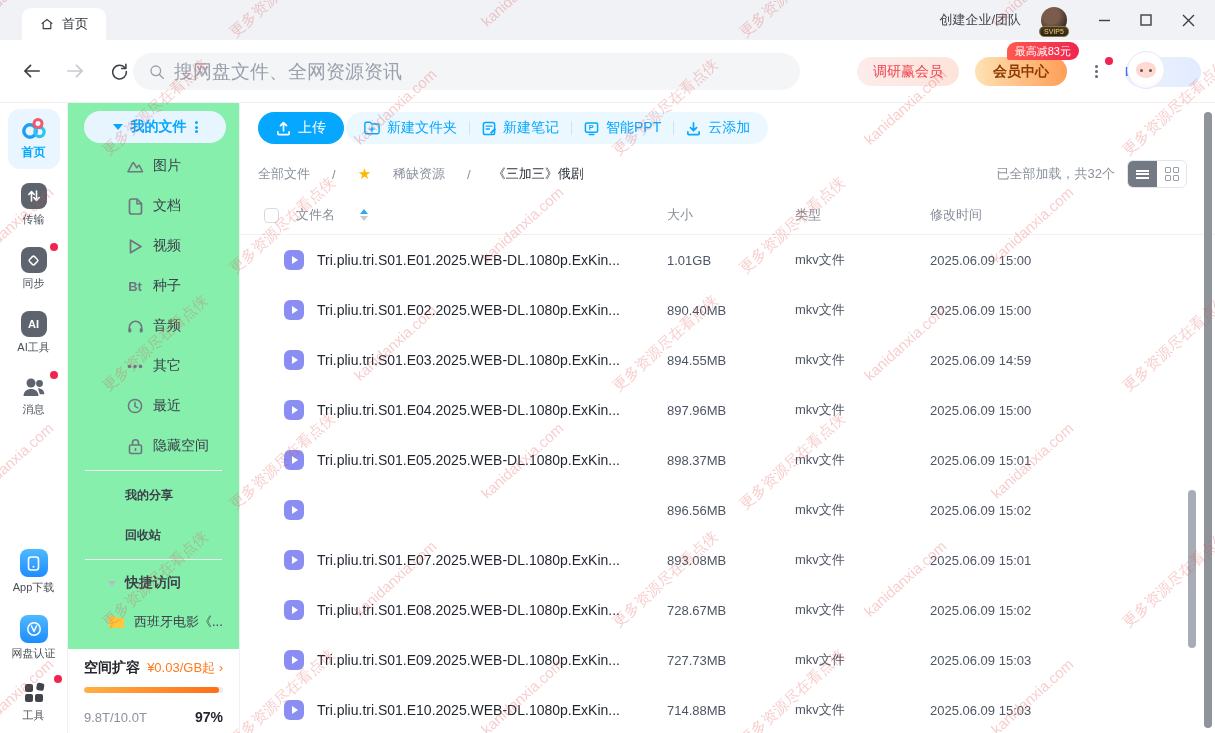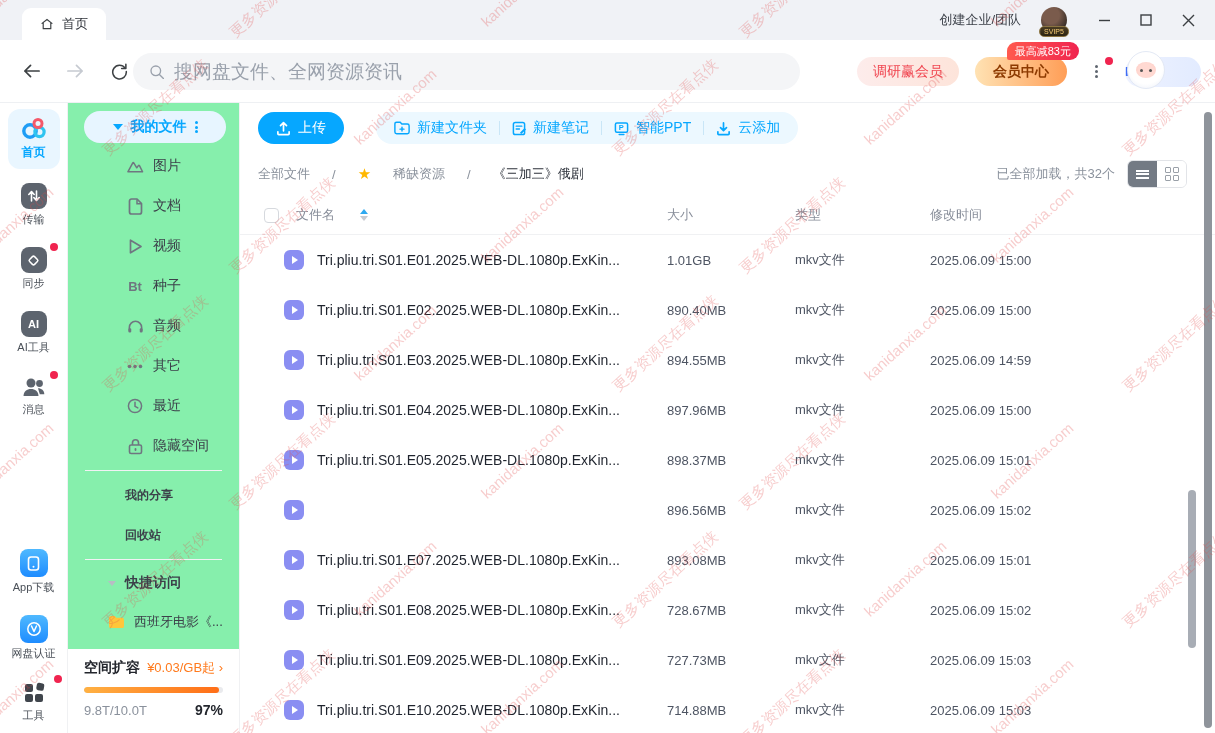--- a/index.html
+++ b/index.html
@@ -65,27 +65,27 @@
   .tri-down-gray { width:0; height:0; border-left:4px solid transparent; border-right:4px solid transparent; border-top:5px solid #b8bcc4; }
   .quick-item { height:40px; display:flex; align-items:center; padding-left:40px; gap:9px; font-size:13px; color:#3c414a; cursor:pointer; white-space:nowrap; }
 
   
   .storage { position:absolute; left:0; bottom:0; width:100%; height:84px; background:#fff; padding:10px 16px 0 16px; z-index:5; }
   .storage-top { display:flex; align-items:center; justify-content:space-between; }
   .storage-label { font-size:14px; font-weight:bold; color:#23262d; }
   .storage-price { font-size:13px; color:#ff7a1d; }
   .storage-bar { margin-top:10px; height:6px; border-radius:3px; background:#e9eaed; overflow:hidden; }
   .storage-fill { height:100%; border-radius:3px; background:linear-gradient(90deg,#ffb143,#ff6e17); }
-  .storage-bottom { margin-top:9px; display:flex; align-items:center; justify-content:space-between; }
+  .storage-bottom { margin-top:16px; display:flex; align-items:center; justify-content:space-between; }
   .storage-usage { font-size:13px; color:#8a919c; }
   .storage-pct { font-size:14px; font-weight:bold; color:#23262d; }
 
   
   .content { position:absolute; left:240px; top:103px; width:975px; height:630px; background:#fff; }
-  .actionbar { position:absolute; left:18px; top:9px; display:flex; align-items:center; gap:32px; }
+  .actionbar { position:absolute; left:18px; top:9px; display:flex; align-items:center; gap:2px; }
   .btn-upload { height:32px; padding:0 18px; border-radius:16px; background:#06a7ff; color:#fff; font-size:14px; display:flex; align-items:center; gap:7px; border:none; cursor:pointer; font-family:inherit; }
   .action-group { height:32px; border-radius:16px; background:#ecf8ff; display:flex; align-items:center; padding:0 6px; }
   .action-btn { height:32px; padding:0 12px; display:flex; align-items:center; gap:7px; color:#06a7ff; font-size:14px; background:none; border:none; cursor:pointer; font-family:inherit; }
   .action-sep { width:1px; height:14px; background:#c9e6f7; }
 
   .crumbrow { position:absolute; left:18px; right:28px; top:58px; height:26px; display:flex; align-items:center; }
   .crumbs { display:flex; align-items:center; gap:22px; font-size:13px; color:#8a919c; }
   .crumb-cur { color:#2c313a; }
   .star { color:#ffb800; font-size:15px; }
   .crumb-right { margin-left:auto; display:flex; align-items:center; gap:12px; }

